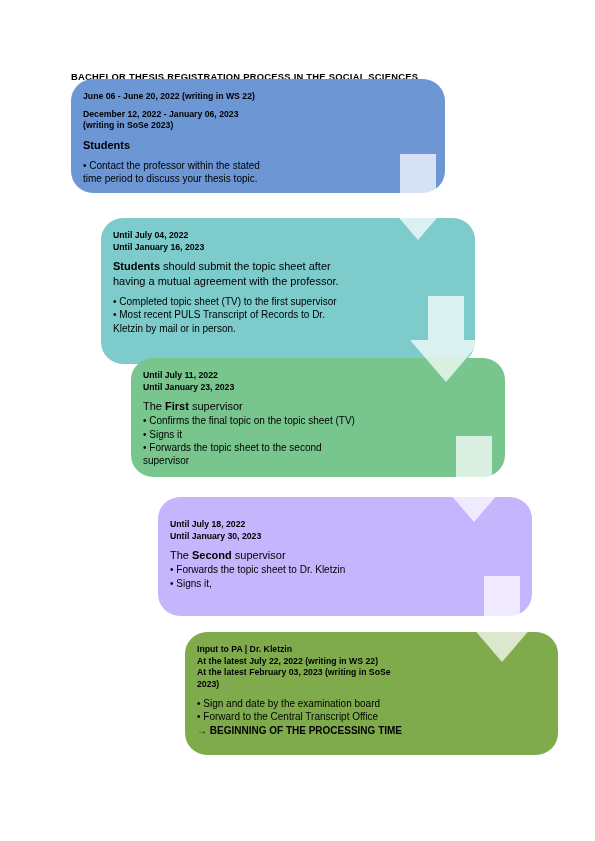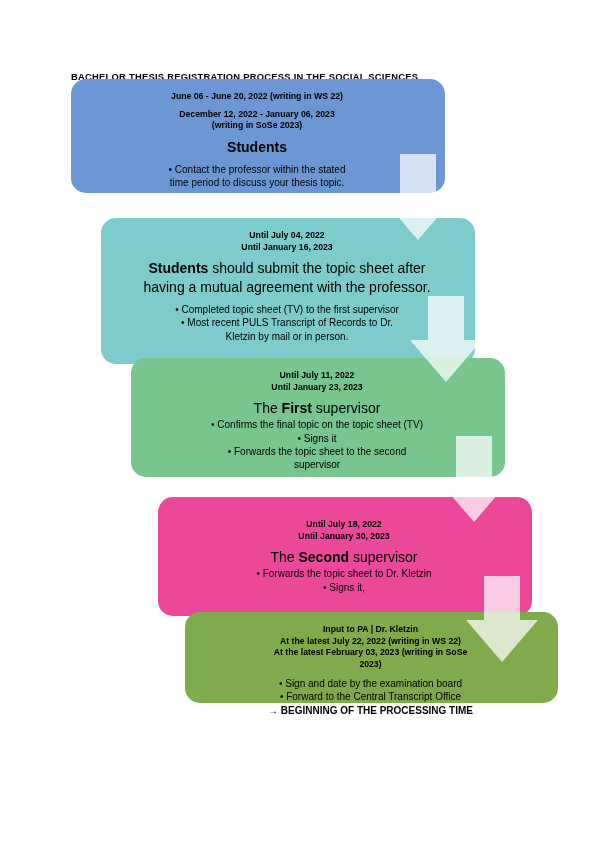--- a/index.html
+++ b/index.html
@@ -17,38 +17,37 @@
     left:71px;top:33px;
     font-size:9.4px;
     font-weight:bold;
     letter-spacing:0.25px;
     color:#000000;
     white-space:nowrap;
   }
 
   .step{
     position:absolute;
-    border-radius:15px;
+    border-radius:22px;
     box-sizing:border-box;
     color:#000000;
     z-index:2;
-    text-align:center;
   }
   .step .inner{
     padding:12px 14px 10px 12px;
     font-size:8.6px;
     line-height:1.32;
   }
   .dateline{
     font-weight:bold;
     font-size:8.7px;
     line-height:1.35;
   }
   .gap-sm{height:6px;}
-  .body-line{font-size:14px;line-height:1.34;}
+  .body-line{font-size:11px;line-height:1.34;}
   .b{font-weight:bold;}
   .bullets{font-size:10px;line-height:1.34;}
   .arrowline{font-weight:bold;}
 
   
   .arrow{
     position:absolute;
     z-index:5;
     pointer-events:none;
   }
@@ -113,38 +112,38 @@
       <div class="bullets">supervisor</div>
     </div>
   </div>
 
   <div class="arrow" style="left:438px;top:436px;width:72px;height:86px;">
     <svg width="72" height="86" viewBox="0 0 72 86">
       <polygon points="18,0 54,0 54,44 72,44 36,86 0,44 18,44" fill="#ffffff" fill-opacity="0.72"></polygon>
     </svg>
   </div>
 
-  <div class="step" id="s4" style="left: 158px; top: 497px; width: 374px; height: 119px; background: #ec4899;">
+  <div class="step" id="s4" style="left: 158px; top: 497px; width: 374px; height: 119px; background: #c4b5fd;">
     <div class="inner" style="padding-top:22px;">
       <div class="dateline">Until July 18, 2022</div>
       <div class="dateline">Until January 30, 2023</div>
       <div class="gap-sm"></div>
       <div class="body-line"><span>The </span><span class="b">Second</span><span> supervisor</span></div>
       <div class="bullets">• Forwards the topic sheet to Dr. Kletzin</div>
       <div class="bullets">• Signs it,</div>
     </div>
   </div>
 
   <div class="arrow" style="left:466px;top:576px;width:72px;height:86px;">
     <svg width="72" height="86" viewBox="0 0 72 86">
       <polygon points="18,0 54,0 54,44 72,44 36,86 0,44 18,44" fill="#ffffff" fill-opacity="0.72"></polygon>
     </svg>
   </div>
 
-  <div class="step" id="s5" style="left: 185px; top: 612px; width: 373px; height: 91px; background: rgb(128, 171, 76);">
+  <div class="step" id="s5" style="left: 185px; top: 632px; width: 373px; height: 123px; background: rgb(128, 171, 76);">
     <div class="inner">
       <div class="dateline">Input to PA | Dr. Kletzin</div>
       <div class="dateline">At the latest July 22, 2022 (writing in WS 22)</div>
       <div class="dateline">At the latest February 03, 2023 (writing in SoSe</div>
       <div class="dateline">2023)</div>
       <div class="gap-sm"></div>
       <div class="bullets">• Sign and date by the examination board</div>
       <div class="bullets">• Forward to the Central Transcript Office</div>
       <div class="bullets arrowline">→ BEGINNING OF THE PROCESSING TIME</div>
     </div>

